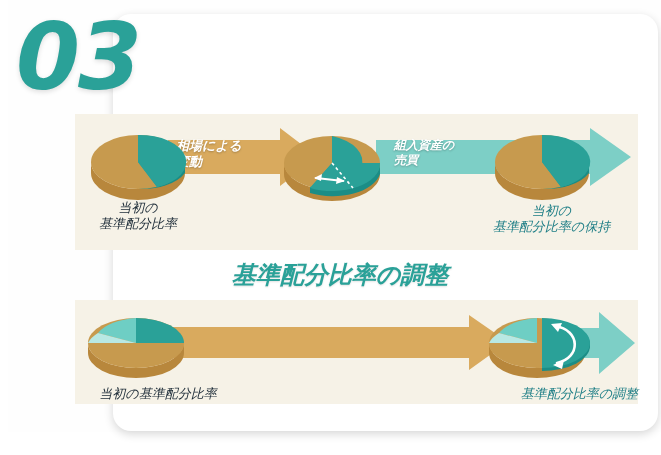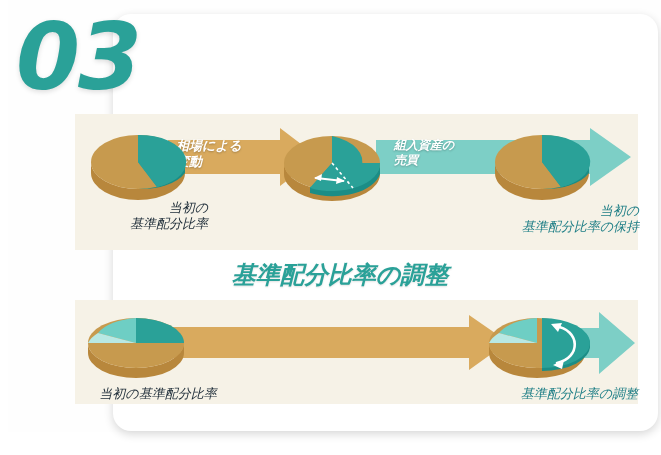--- a/index.html
+++ b/index.html
@@ -50,21 +50,21 @@
     font-family:"DejaVu Sans","Liberation Sans",sans-serif;
     text-shadow:0 1px 2px rgba(0,0,0,0.25);
     line-height:1.22;
     white-space:pre-line;
   }
 
   .pie{position:absolute;}
   .pie svg{display:block;overflow:visible;}
 
   .caption{
-    position:absolute;text-align:right;line-height:1.25;
+    position:absolute;text-align:center;line-height:1.25;
     font-family:"DejaVu Sans","Liberation Sans",sans-serif;
     white-space:pre-line;
   }
   .cap-dark{color:#1b2a36;}
   .cap-teal{color:#1c7d85;}
 </style>
 </head>
 <body>
 
 <div id="stage">

